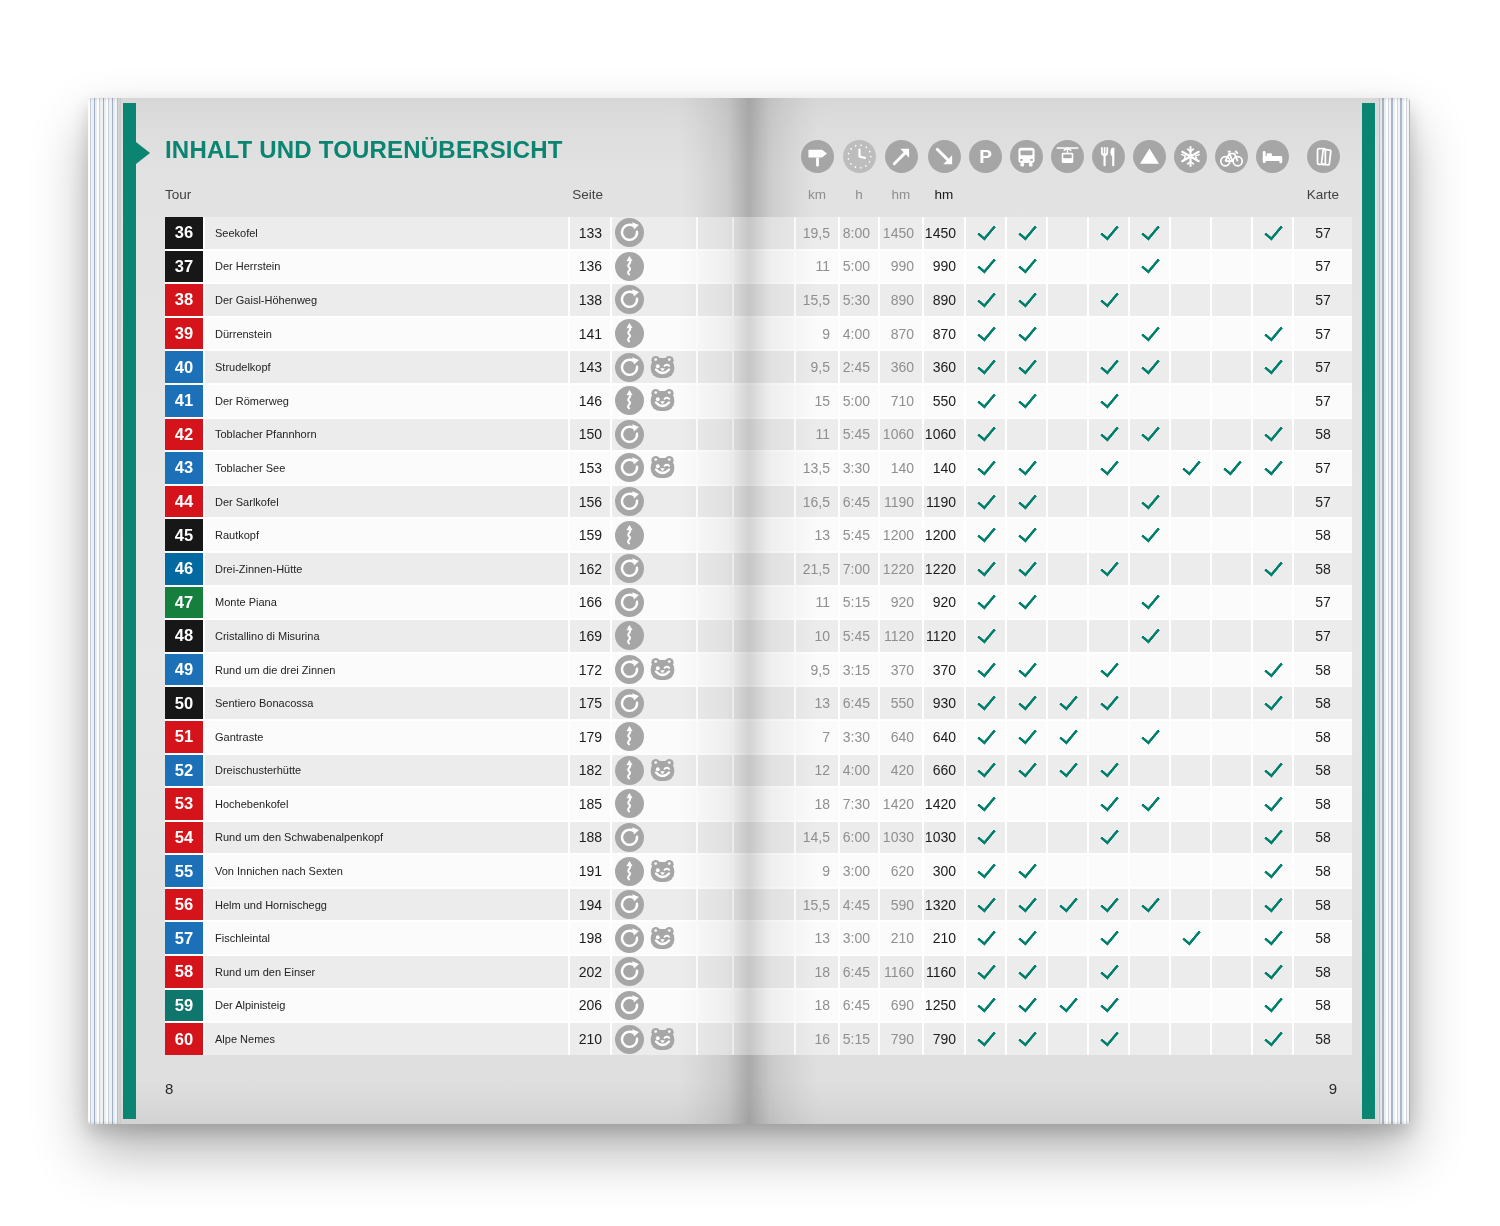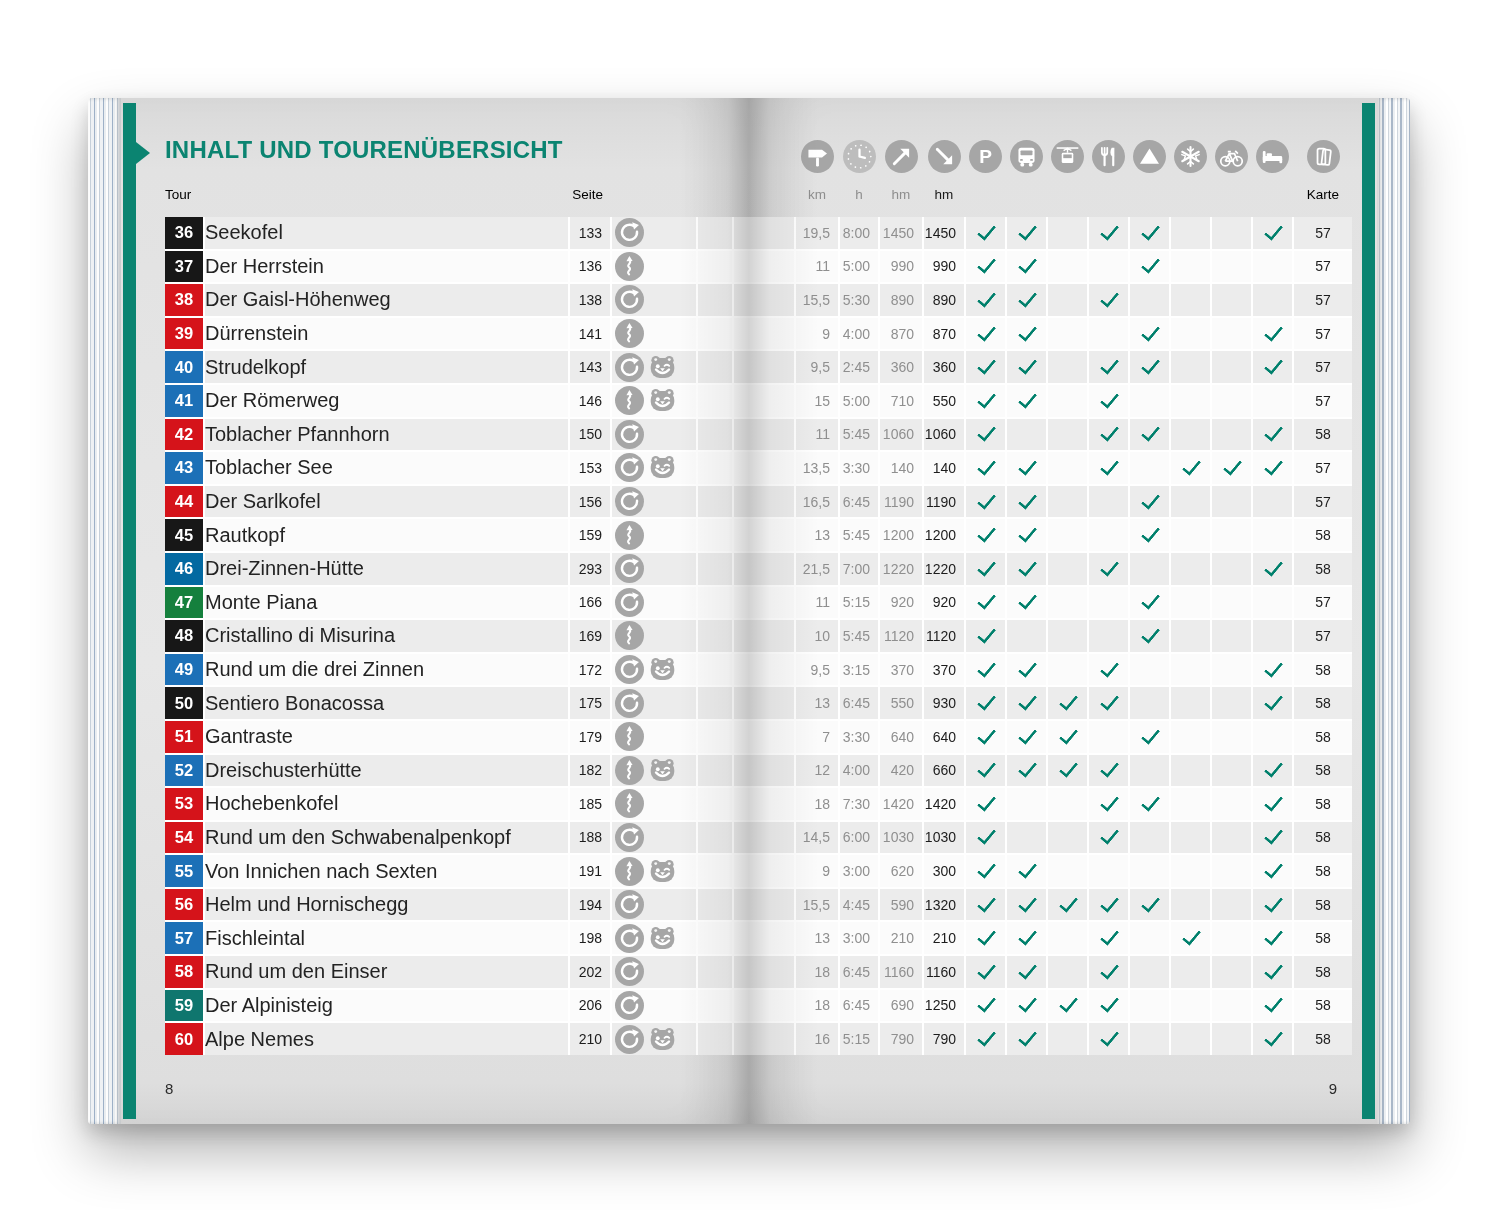--- a/index.html
+++ b/index.html
@@ -23,32 +23,32 @@
   .page.rp{left:628px;box-shadow:inset 50px 0 60px -40px rgba(0,0,0,.14);}
   .tealbar{position:absolute;top:5px;bottom:5px;width:13px;background:var(--teal);}
   .tealbar.l{left:2px;} .tealbar.r{right:2px;}
   .title-arrow{position:absolute;left:15px;top:44px;width:0;height:0;
     border-left:14px solid var(--teal);border-top:11px solid transparent;border-bottom:11px solid transparent;}
   .title{position:absolute;left:44px;top:38px;margin:0;font-size:24px;font-weight:bold;
     color:var(--teal);letter-spacing:.2px;white-space:nowrap;}
   .grid{display:grid;grid-template-columns:38px 363px 40px 84px 34px 60px 42px 38px 42px 40px 39px 39px 39px 39px 39px 39px 39px 39px 58px;column-gap:2px;}
   .label-row{position:absolute;left:44px;top:88px;width:1187px;height:18px;align-items:end;}
   .lab{font-size:13.5px;line-height:18px;}
-  .lab.dark{color:#000000;} .lab.gray{color:#8e8e8e;} .lab.blk{color:#1b1b1b;}
+  .lab.dark{color:#404040;} .lab.gray{color:#8e8e8e;} .lab.blk{color:#1b1b1b;}
   .lab.right{text-align:right;padding-right:7px;} .lab.center{text-align:center;}
   .icon-row{position:absolute;left:44px;top:42px;width:1187px;height:33px;}
   .hicon{display:flex;align-items:center;justify-content:center;}
   .hicon svg{display:block;}
   .table{position:absolute;left:44px;top:119px;width:1187px;display:flex;flex-direction:column;
     gap:2px;background:#fff;}
   .row{height:31.6px;background:#fff;}
   .c{display:flex;align-items:center;overflow:hidden;}
   .shade-a .c{background:#ececec;} .shade-b .c{background:#fbfbfb;}
   .c.nr{justify-content:center;color:#fff;font-weight:bold;font-size:16.5px;}
-  .c.name{font-size:20px;color:#232323;white-space:nowrap;}
+  .c.name{padding-left:10px;font-size:11px;color:#232323;white-space:nowrap;}
   .c.num{font-size:14px;justify-content:flex-end;padding-right:8px;}
   .c.num.gray{color:#8f8f8f;} .c.num.dark{color:#1c1c1c;}
   .c.center{justify-content:center;padding-right:0;}
   .c.ticons{padding-left:3px;gap:4px;}
   .c.ticons svg{display:block;}
   .chk{justify-content:center;}
   .check{display:block;width:7px;height:15px;border-right:3.6px solid var(--check);
     border-bottom:3.6px solid var(--check);transform:rotate(40deg) translate(-1px,-2px);border-radius:1px;}
   .fold{position:absolute;left:558px;top:0;bottom:0;width:140px;pointer-events:none;
     background:linear-gradient(90deg,rgba(0,0,0,0) 0%,rgba(0,0,0,.05) 35%,rgba(0,0,0,.16) 50%,rgba(0,0,0,.05) 65%,rgba(0,0,0,0) 100%);}
@@ -607,21 +607,21 @@
               <span class="check"></span>
             </div>
             <div class="c chk"></div>
             <div class="c chk"></div>
             <div class="c chk"></div>
             <div class="c num dark center">58</div>
           </div>
           <div class="grid row shade-a">
             <div class="c nr" style="background: #0369a1;">46</div>
             <div class="c name">Drei-Zinnen-Hütte</div>
-            <div class="c num dark">293</div>
+            <div class="c num dark">162</div>
             <div class="c ticons">
               <span>
                 <svg width="29" height="29" viewBox="0 0 32 32">
                   <circle cx="16" cy="16" r="16" fill="#A6A6A6"></circle>
                   <path d="M20.6 8.9A8.3 8.3 0 1 0 24.3 15.2" fill="none" stroke="#fff" stroke-width="2.7" stroke-linecap="round"></path>
                   <path d="M19 4.6l7.4 3.2-5.4 5z" fill="#fff"></path>
                 </svg>
               </span>
             </div>
             <div class="c fill"></div>

